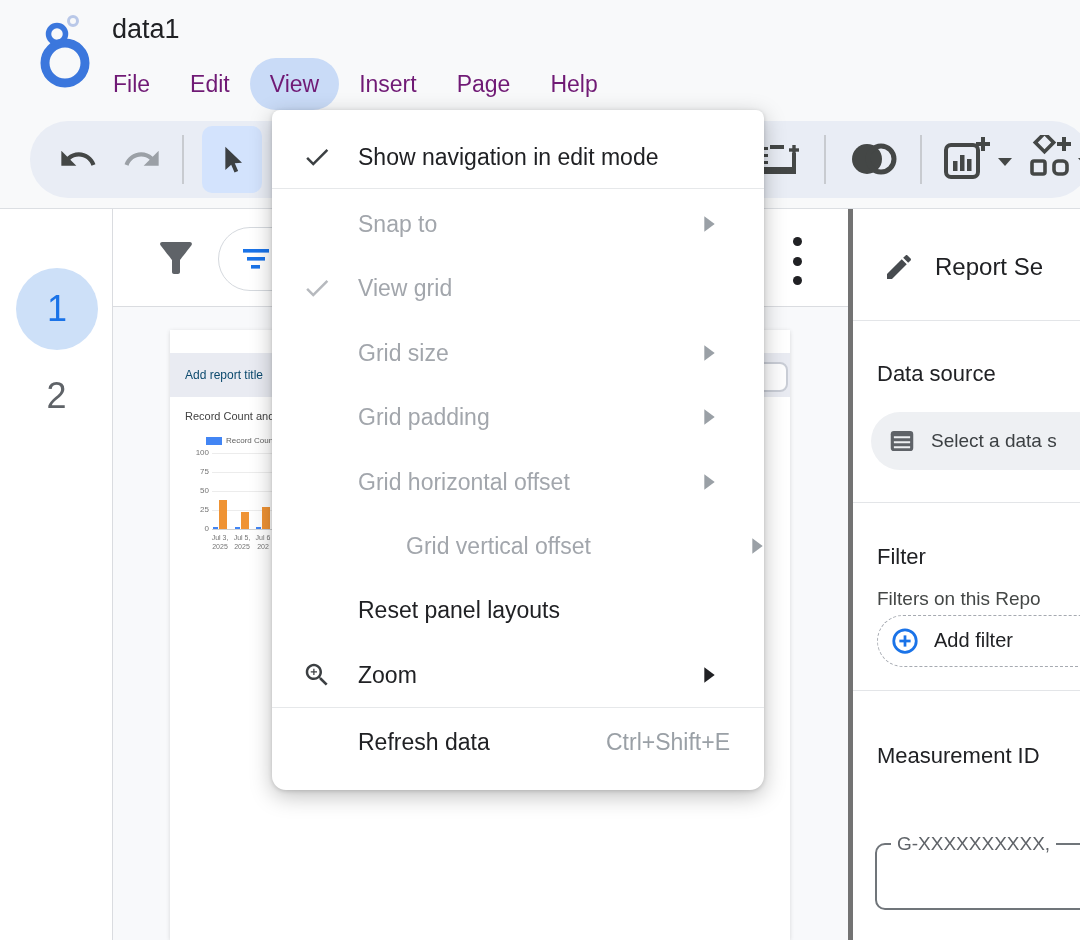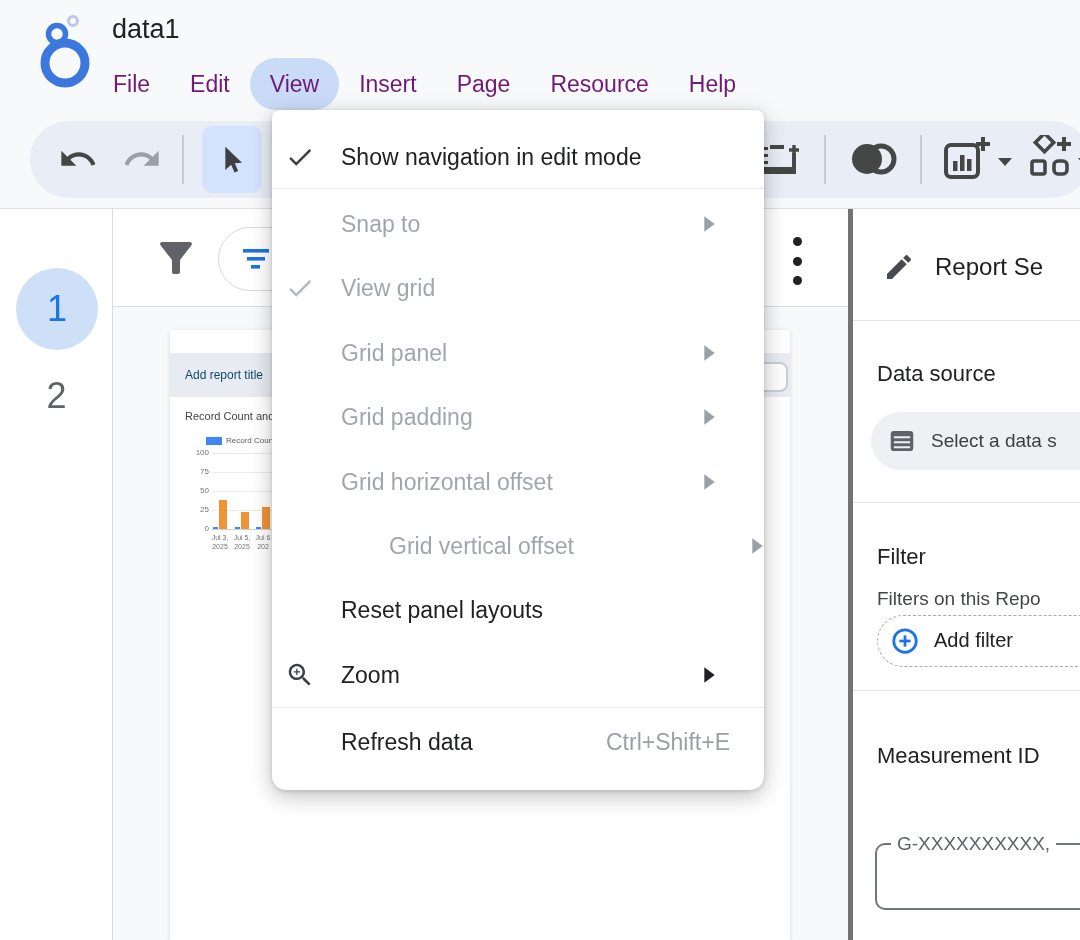--- a/index.html
+++ b/index.html
@@ -49,21 +49,21 @@
   .gridline.base { background:#cfd1d4; }
   .ylab { position:absolute; left:0; width:31px; text-align:right; font-size:8px; color:#757575; }
   .bar-group { position:absolute; bottom:0; width:16px; height:76px; }
   .bar { position:absolute; bottom:0; }
   .bar-s1 { left:1px; width:5px; }
   .bar-s2 { left:7px; width:8px; }
   .xlab { position:absolute; top:80px; width:24px; text-align:center; font-size:7px; line-height:9px; color:#757575; }
 
   
   .view-menu { position:absolute; left:272px; top:110px; width:492px; height:680px; background:#fff; border-radius:8px 8px 14px 14px; box-shadow:0 6px 22px rgba(0,0,0,.25), 0 1px 4px rgba(0,0,0,.15); z-index:30; }
-  .menu-row { position:absolute; left:0; width:100%; height:64px; display:flex; align-items:center; padding-left:13px; }
+  .menu-row { position:absolute; left:0; width:100%; height:64px; display:flex; align-items:center; padding-left:30px; }
   .mi-icon { width:56px; flex:none; display:flex; align-items:center; color:#3c4043; }
   .mi-label { font-size:23px; color:#202124; white-space:nowrap; }
   .menu-row.disabled .mi-label { color:#a2a6ac; }
   .menu-row.disabled .mi-icon { color:#b6b9be; }
   .mi-arrow { position:absolute; right:48px; top:50%; transform:translateY(-50%); color:#9aa0a6; display:flex; }
   .mi-arrow.dark { color:#202124; }
   .mi-shortcut { position:absolute; right:34px; top:50%; transform:translateY(-50%); font-size:23px; color:#9aa0a6; }
   .menu-divider { position:absolute; left:0; width:100%; height:1px; background:#e6e8ea; }
 
   
@@ -97,21 +97,20 @@
       </svg>
     </div>
     <div class="doc-title">data1</div>
 
     <div class="menubar">
       <div class="menu-item">File</div>
       <div class="menu-item">Edit</div>
       <div class="menu-item active">View</div>
       <div class="menu-item">Insert</div>
       <div class="menu-item">Page</div>
-      <div class="menu-item">Resource</div>
       <div class="menu-item">Help</div>
     </div>
 
     <div class="toolbar-pill">
       <div class="tb-btn" style="left:28px; top:18px;">
         <svg width="40" height="40" viewBox="0 0 24 24">
             <path fill="#444746" d="M12.5,8C9.85,8 7.45,9 5.6,10.6L2,7V16H11L7.38,12.38C8.77,11.22 10.54,10.5 12.5,10.5C16.04,10.5 19.05,12.81 20.1,16L22.47,15.22C21.08,11.03 17.15,8 12.5,8Z"></path>
           </svg>
       </div>
       <div class="tb-btn" style="left:92px; top:18px;">
@@ -333,21 +332,21 @@
       <span class="mi-icon">
         <svg width="30" height="30" viewBox="0 0 24 24">
             <path fill="currentColor" d="M9 16.2L4.8 12l-1.4 1.4L9 19 21 7l-1.4-1.4z"></path>
           </svg>
       </span>
       <span class="mi-label">View grid</span>
     </div>
 
     <div class="menu-row disabled" style="top:211px;">
       <span class="mi-icon"></span>
-      <span class="mi-label">Grid panel</span>
+      <span class="mi-label">Grid size</span>
       <span class="mi-arrow">
           <svg width="13" height="16" viewBox="0 0 10 12">
             <path fill="currentColor" d="M1 0l8 6-8 6z"></path>
           </svg>
         </span>
     </div>
 
     <div class="menu-row disabled" style="top:275px;">
       <span class="mi-icon"></span>
       <span class="mi-label">Grid padding</span>

